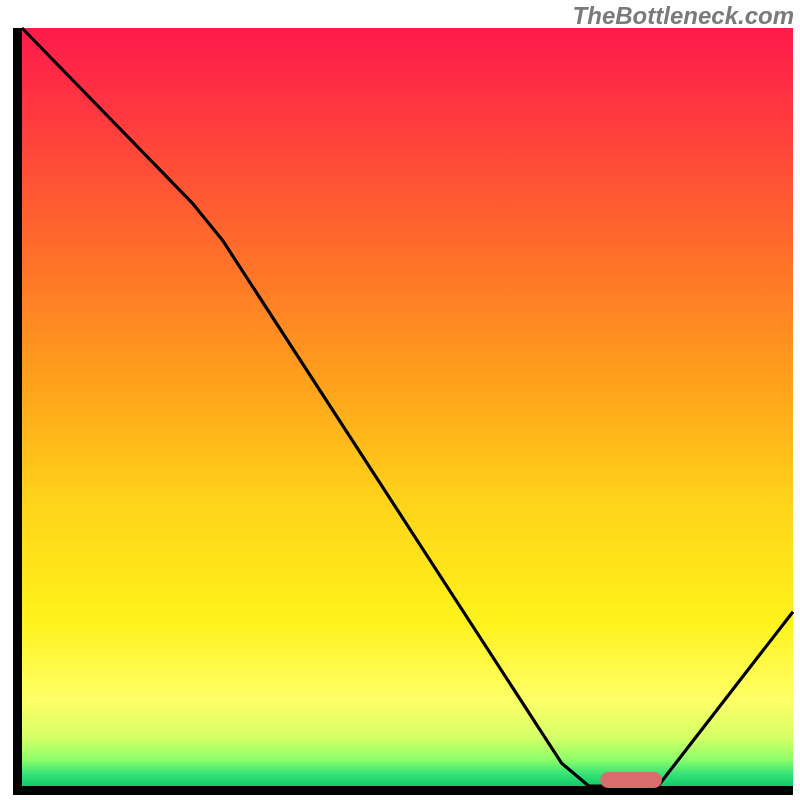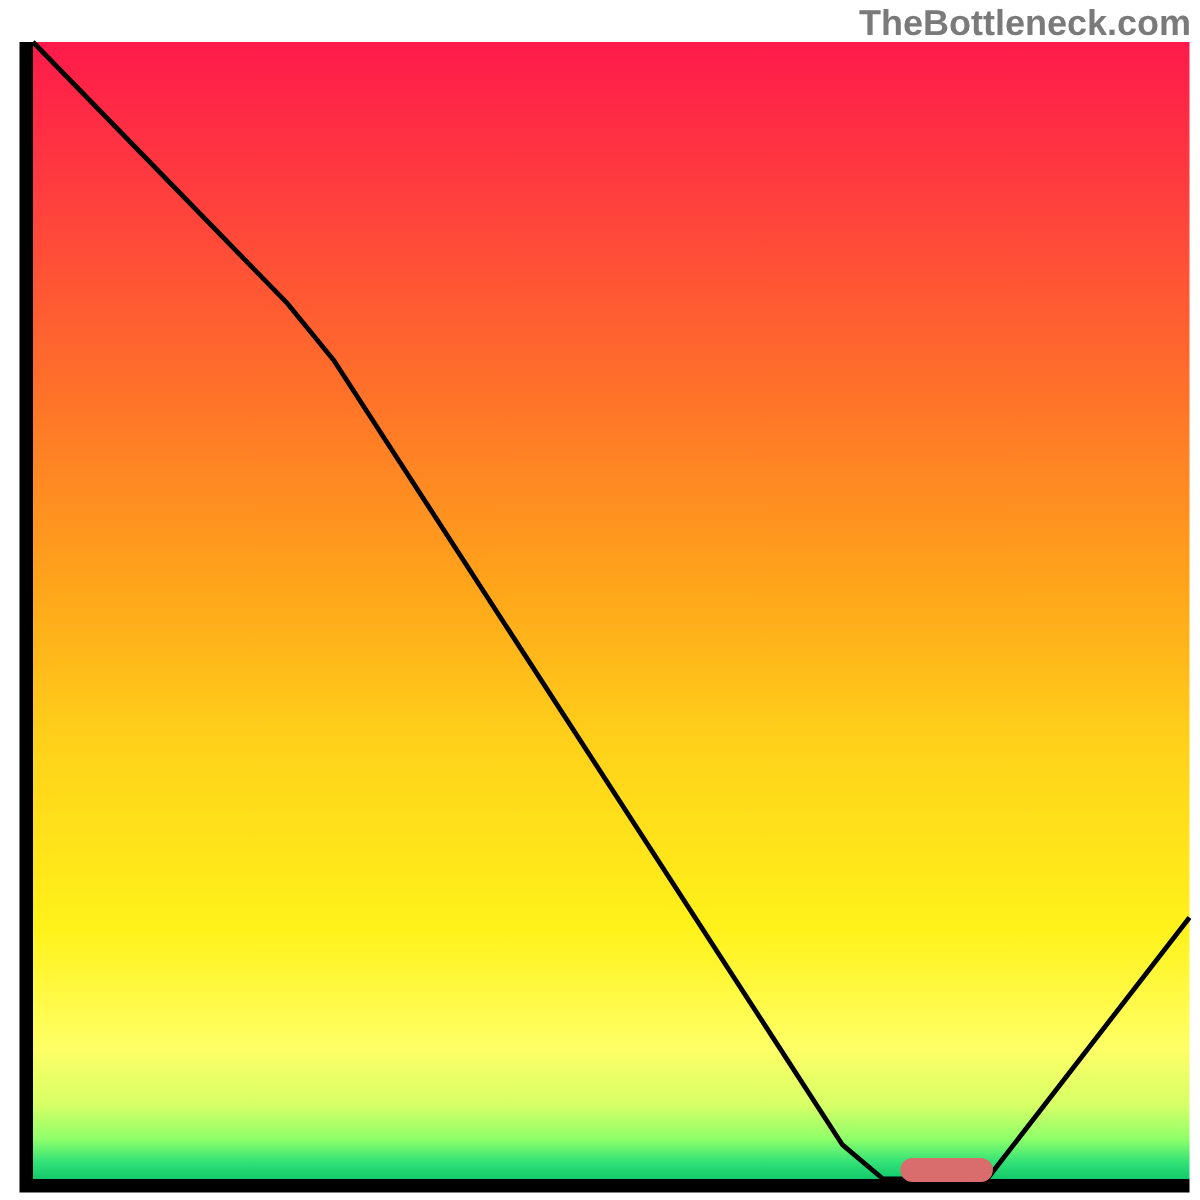--- a/index.html
+++ b/index.html
@@ -7,20 +7,21 @@
     padding: 0;
     width: 800px;
     height: 800px;
     overflow: hidden;
     background: #fff;
   }
   .stage {
     position: relative;
     width: 800px;
     height: 800px;
+    font-style: italic;
   }
   .watermark {
     position: absolute;
     top: 2px;
     right: 6px;
     font-family: Arial, Helvetica, sans-serif;
     font-size: 24px;
     font-weight: 600;
     color: #7a7a7a;
     letter-spacing: 0px;

